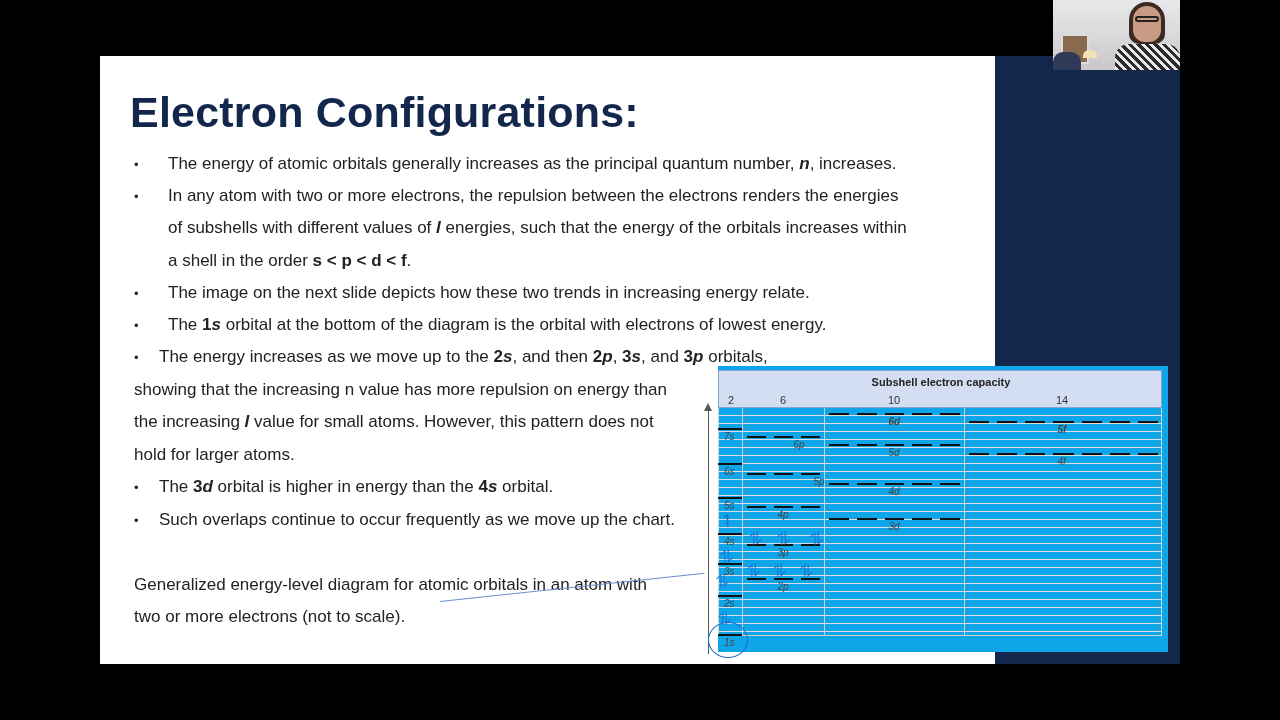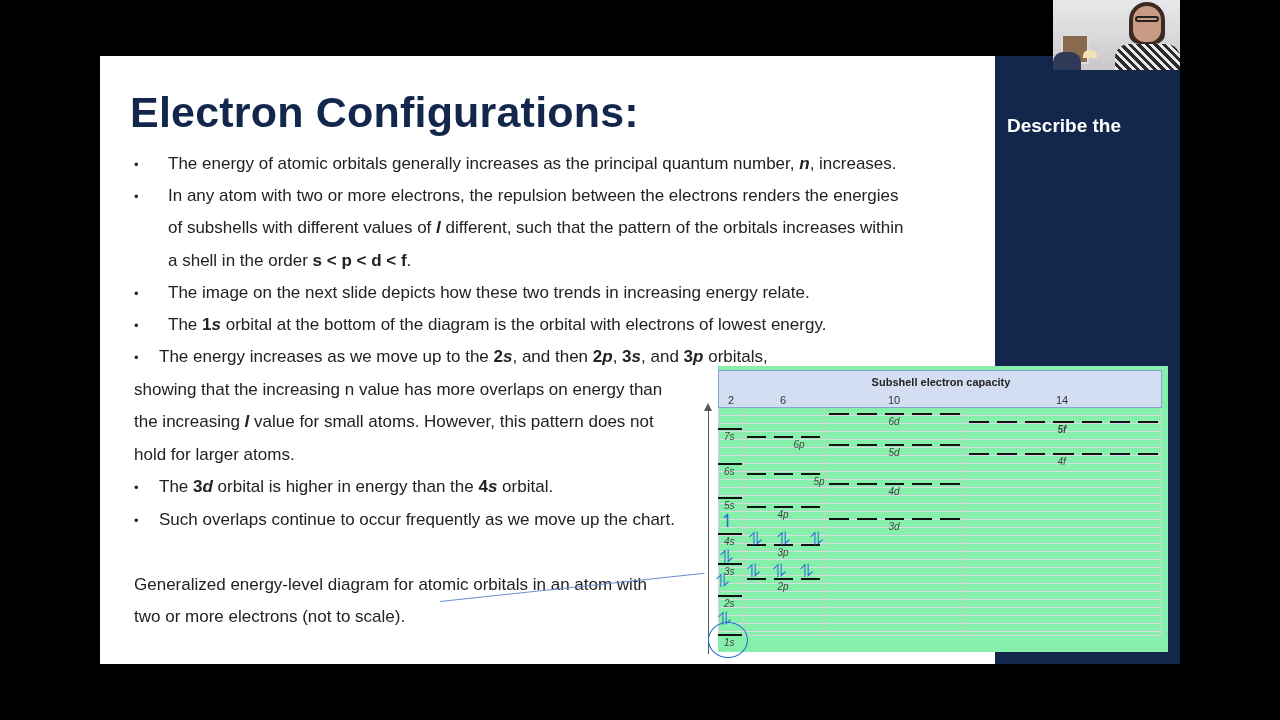--- a/index.html
+++ b/index.html
@@ -22,21 +22,21 @@
   #webcam .chair { position:absolute; left: 0px; top: 52px; width: 28px; height: 20px; background:#2f3a57; border-radius: 10px 10px 0 0; }
 
   #page-title { position: absolute; left: 130px; top: 88px; font-size: 43px; font-weight: bold; color: #13274d; letter-spacing: 0.2px; }
 
   .line { position: absolute; font-size: 17px; color: #222; white-space: nowrap; }
   .bullet { position: absolute; font-size: 13px; color: #222; }
   .bold { font-weight: bold; }
   .bi { font-weight: bold; font-style: italic; }
 
   
-  #diagram { position: absolute; left: 718px; top: 366px; width: 450px; height: 286px; background: #86efac; }
+  #diagram { position: absolute; left: 718px; top: 366px; width: 450px; height: 286px; background: #0ea5e9; }
   #diag-header { position: absolute; left: 0; top: 4px; width: 444px; height: 38px; background: #d3def2; border: 1px solid #8aa2d2; }
   #diag-header-title { position: absolute; left: 0; top: 5px; width: 444px; text-align: center; font-size: 11px; font-weight: bold; color: #222; }
   .cap { position: absolute; top: 23px; font-size: 11px; color: #333; }
   #grid { position: absolute; left: 0; top: 42px; width: 444px; height: 228px;
           border: 1px solid #d6d6d6; border-top: none;
           background-image: repeating-linear-gradient(180deg, transparent 0 7px, #dcdcdc 7px 8px); }
   .vline { position: absolute; top: 42px; width: 1px; height: 228px; background: #cfcfcf; }
   .lvl { position: absolute; height: 2px; background: #111; }
   .olab { position: absolute; font-size: 10px; font-style: italic; color: #444; }
   #axis { position: absolute; left: 708px; top: 406px; width: 1px; height: 248px; background: #555; }
@@ -44,49 +44,48 @@
   .ink { position: absolute; color: #1f6fd1; font-size: 18px; font-family: "DejaVu Sans", sans-serif; line-height: 18px; }
   #circle-1s { position: absolute; left: 708px; top: 622px; width: 40px; height: 36px; border: 1.5px solid #1f6fd1; border-radius: 50%; }
   #pointer { position: absolute; left: 440px; top: 601px; width: 266px; height: 1px; background: #6a8fc9; transform-origin: 0 0; transform: rotate(-6.1deg); }
 </style>
 </head>
 <body>
 
 <div id="slide"></div>
 <div id="sidebar"></div>
 <div id="sidebar-title">
-  <div>Describe the</div>
 </div>
 
 <div id="webcam">
   <div class="window"></div>
   <div class="lamp"></div>
   <div class="chair"></div>
   <div class="person-hair"></div>
   <div class="person-face"></div>
   <div class="glasses"></div>
   <div class="shirt"></div>
 </div>
 
 <div id="page-title">Electron Configurations:</div>
 
 <div id="body-text">
     <div class="bullet" style="left: 134px; top: 157px;">•</div>
     <div class="line" style="left: 168px; top: 154px;"><span>The energy of atomic orbitals generally increases as the principal quantum number, </span><span class="bi">n</span><span>, increases.</span></div>
     <div class="bullet" style="left: 134px; top: 189px;">•</div>
     <div class="line" style="left: 168px; top: 186px;"><span>In any atom with two or more electrons, the repulsion between the electrons renders the energies</span></div>
-    <div class="line" style="left: 168px; top: 218px;"><span>of subshells with different values of </span><span class="bi">l</span><span> different, such that the pattern of the orbitals increases within</span></div>
+    <div class="line" style="left: 168px; top: 218px;"><span>of subshells with different values of </span><span class="bi">l</span><span> energies, such that the energy of the orbitals increases within</span></div>
     <div class="line" style="left: 168px; top: 251px;"><span>a shell in the order </span><span class="bold">s &lt; p &lt; d &lt; f</span><span>.</span></div>
     <div class="bullet" style="left: 134px; top: 286px;">•</div>
     <div class="line" style="left: 168px; top: 283px;"><span>The image on the next slide depicts how these two trends in increasing energy relate.</span></div>
     <div class="bullet" style="left: 134px; top: 318px;">•</div>
     <div class="line" style="left: 168px; top: 315px;"><span>The </span><span class="bold">1</span><span class="bi">s</span><span> orbital at the bottom of the diagram is the orbital with electrons of lowest energy.</span></div>
     <div class="bullet" style="left: 134px; top: 350px;">•</div>
     <div class="line" style="left: 159px; top: 347px;"><span>The energy increases as we move up to the </span><span class="bold">2</span><span class="bi">s</span><span>, and then </span><span class="bold">2</span><span class="bi">p</span><span>, </span><span class="bold">3</span><span class="bi">s</span><span>, and </span><span class="bold">3</span><span class="bi">p</span><span> orbitals,</span></div>
-    <div class="line" style="left: 134px; top: 380px;"><span>showing that the increasing n value has more overlaps on energy than</span></div>
+    <div class="line" style="left: 134px; top: 380px;"><span>showing that the increasing n value has more repulsion on energy than</span></div>
     <div class="line" style="left: 134px; top: 412px;"><span> the increasing </span><span class="bi">l</span><span> value for small atoms. However, this pattern does not</span></div>
     <div class="line" style="left: 134px; top: 445px;"><span>hold for larger atoms.</span></div>
     <div class="bullet" style="left: 134px; top: 480px;">•</div>
     <div class="line" style="left: 159px; top: 477px;"><span>The </span><span class="bold">3</span><span class="bi">d</span><span> orbital is higher in energy than the </span><span class="bold">4</span><span class="bi">s</span><span> orbital.</span></div>
     <div class="bullet" style="left: 134px; top: 513px;">•</div>
     <div class="line" style="left: 159px; top: 510px;"><span>Such overlaps continue to occur frequently as we move up the chart.</span></div>
   </div>
 
 <div id="axis"></div>
 <div id="axis-head"></div>
@@ -169,21 +168,21 @@
       <div class="lvl" style="left: 335.429px; width: 20.1429px; top: 55px;"></div>
       <div class="lvl" style="left: 363.571px; width: 20.1429px; top: 55px;"></div>
       <div class="lvl" style="left: 391.714px; width: 20.1429px; top: 55px;"></div>
       <div class="lvl" style="left: 419.857px; width: 20.1429px; top: 55px;"></div>
       <div class="olab" style="top: 58px; left: 339.5px; font-weight: bold;">5f</div>
       <div class="lvl" style="left: 111px; width: 19.8px; top: 47px;"></div>
       <div class="lvl" style="left: 138.8px; width: 19.8px; top: 47px;"></div>
       <div class="lvl" style="left: 166.6px; width: 19.8px; top: 47px;"></div>
       <div class="lvl" style="left: 194.4px; width: 19.8px; top: 47px;"></div>
       <div class="lvl" style="left: 222.2px; width: 19.8px; top: 47px;"></div>
-      <div class="olab" style="top: 50px; left: 170.5px;">6d</div>
+      <div class="olab" style="top: 50px; left: 170.5px; font-weight: bold;">6d</div>
     </div>
 </div>
 
 <div id="circle-1s"></div>
 <div class="ink" style="left:718px;top:610px">⥮</div>
 <div class="ink" style="left:716px;top:572px">⥮</div>
 <div class="ink" style="left:720px;top:548px">⥮</div>
 <div class="ink" style="left:720px;top:512px">↿</div>
 <div class="ink" style="left:747px;top:562px">⥮</div>
 <div class="ink" style="left:773px;top:562px">⥮</div>

